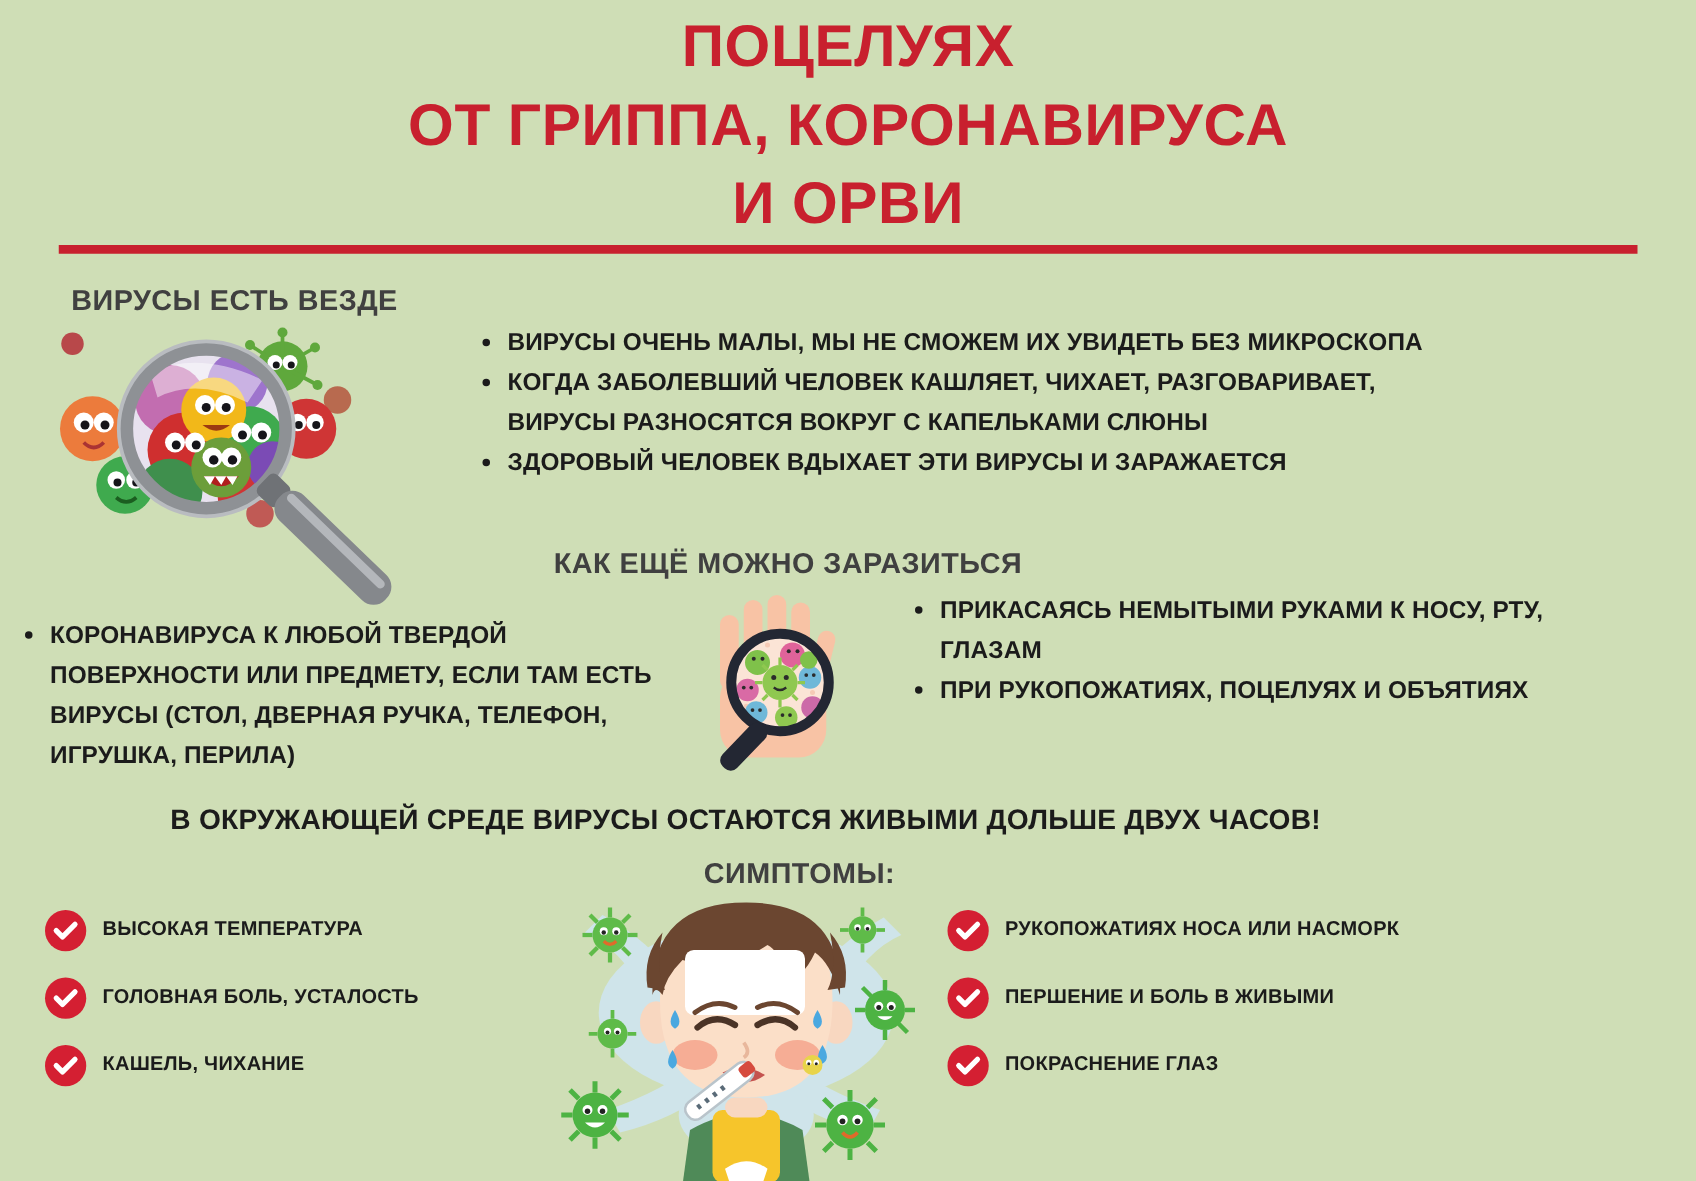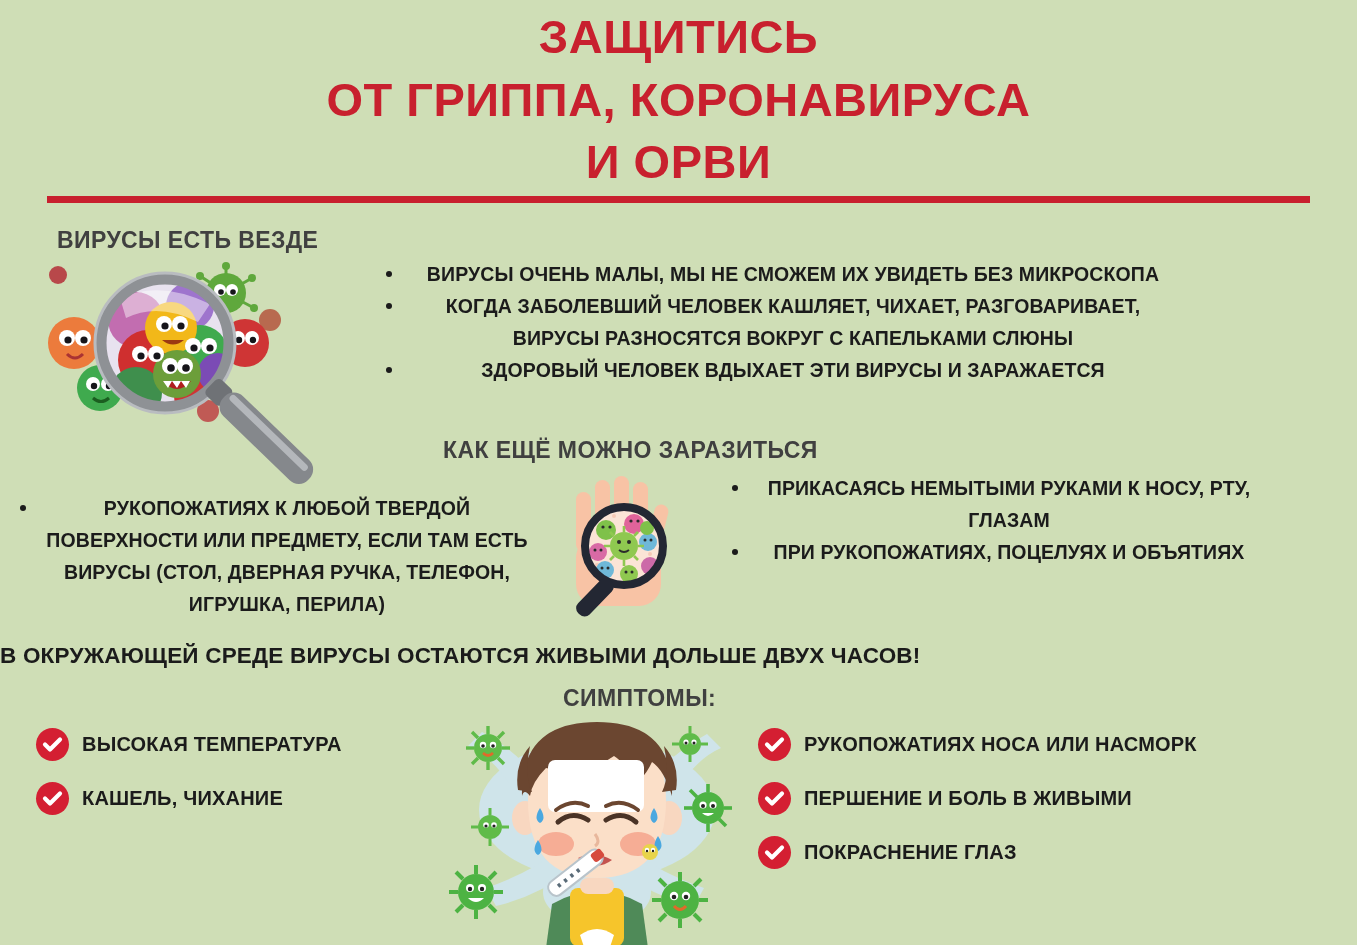--- a/index.html
+++ b/index.html
@@ -60,21 +60,20 @@
     white-space: nowrap;
   }
 
   #h-viruses-everywhere { position: absolute; top: 227px; left: 57px; }
   #h-how-else          { position: absolute; top: 437px; left: 443px; }
   #h-symptoms          { position: absolute; top: 685px; left: 563px; }
 
   
   ul.bullets {
     list-style: none;
-    text-align: center;
   }
   ul.bullets > li {
     position: relative;
     padding-left: 26px;
     font-weight: 700;
     font-size: 19.5px;
     line-height: 32px;
     letter-spacing: 0.1px;
     color: #1b1b1b;
   }
@@ -107,20 +106,21 @@
     left: 726px;
     width: 540px;
   }
 
   
   #env-banner {
     position: absolute;
     top: 643px;
     left: 0;
     width: 1193px;
+    text-align: center;
     font-weight: 700;
     font-size: 22.5px;
     letter-spacing: 0.2px;
     color: #1b1b1b;
     white-space: nowrap;
   }
 
   
   .checklist { list-style: none; }
   .checklist > li {
@@ -134,21 +134,21 @@
     width: 33px;
     height: 33px;
     border-radius: 50%;
     background: #d41f32;
     margin-right: 13px;
     position: relative;
   }
   .check-circle svg { display: block; }
   .check-label {
     font-weight: 700;
-    font-size: 20px;
+    font-size: 16px;
     letter-spacing: 0.2px;
     color: #1b1b1b;
     white-space: nowrap;
   }
 
   #symptoms-left  { position: absolute; top: 720px; left: 36px;  }
   #symptoms-right { position: absolute; top: 720px; left: 758px; }
 
   
   #art-germ-magnifier {
@@ -178,21 +178,21 @@
   }
 
   svg { overflow: visible; }
 </style>
 </head>
 <body>
 
 <div class="poster">
 
   <div class="title-block">
-    <div class="title-line">ЗАЩИТИСЬ</div>
+    <div class="title-line">ПОЦЕЛУЯХ</div>
     <div class="title-line">ОТ ГРИППА, КОРОНАВИРУСА</div>
     <div class="title-line">И ОРВИ</div>
   </div>
   <div class="title-rule"></div>
 
   <div class="heading" id="h-viruses-everywhere">ВИРУСЫ ЕСТЬ ВЕЗДЕ</div>
 
   <div id="art-germ-magnifier">
     <svg width="330" height="215" viewBox="0 0 330 215" xmlns="http://www.w3.org/2000/svg">
       <defs>
@@ -374,21 +374,21 @@
       </g>
 
       <circle cx="62" cy="76" r="39" fill="none" stroke="#232733" stroke-width="8"></circle>
       <g transform="rotate(44 42 118)">
         <rect x="34" y="108" width="16" height="46" rx="7" fill="#232733"></rect>
       </g>
     </svg>
   </div>
 
   <ul class="bullets" id="list-surfaces">
-    <li>РУКОПОЖАТИЯХ К ЛЮБОЙ ТВЕРДОЙ ПОВЕРХНОСТИ ИЛИ ПРЕДМЕТУ, ЕСЛИ ТАМ ЕСТЬ ВИРУСЫ (СТОЛ,  ДВЕРНАЯ РУЧКА, ТЕЛЕФОН, ИГРУШКА, ПЕРИЛА)</li>
+    <li>КОРОНАВИРУСА К ЛЮБОЙ ТВЕРДОЙ ПОВЕРХНОСТИ ИЛИ ПРЕДМЕТУ, ЕСЛИ ТАМ ЕСТЬ ВИРУСЫ (СТОЛ,  ДВЕРНАЯ РУЧКА, ТЕЛЕФОН, ИГРУШКА, ПЕРИЛА)</li>
   </ul>
 
   <ul class="bullets" id="list-contact">
     <li>ПРИКАСАЯСЬ НЕМЫТЫМИ РУКАМИ К НОСУ, РТУ, ГЛАЗАМ</li>
     <li>ПРИ РУКОПОЖАТИЯХ, ПОЦЕЛУЯХ И ОБЪЯТИЯХ</li>
   </ul>
 
   <div id="env-banner">В ОКРУЖАЮЩЕЙ СРЕДЕ ВИРУСЫ ОСТАЮТСЯ ЖИВЫМИ ДОЛЬШЕ ДВУХ ЧАСОВ!</div>
 
   <div class="heading" id="h-symptoms">СИМПТОМЫ:</div>
@@ -560,20 +560,28 @@
   </div>
 
   <ul class="checklist" id="symptoms-left">
     <li>
       <span class="check-circle">
         <svg width="33" height="33" viewBox="0 0 33 33">
             <path d="M9 16.5 l5 5 l10 -10" stroke="#ffffff" stroke-width="4.2" fill="none" stroke-linecap="round" stroke-linejoin="round"></path>
           </svg>
       </span>
       <span class="check-label">ВЫСОКАЯ ТЕМПЕРАТУРА</span>
+    </li>
+    <li>
+      <span class="check-circle">
+        <svg width="33" height="33" viewBox="0 0 33 33">
+            <path d="M9 16.5 l5 5 l10 -10" stroke="#ffffff" stroke-width="4.2" fill="none" stroke-linecap="round" stroke-linejoin="round"></path>
+          </svg>
+      </span>
+      <span class="check-label">ГОЛОВНАЯ БОЛЬ, УСТАЛОСТЬ</span>
     </li>
     <li>
       <span class="check-circle">
         <svg width="33" height="33" viewBox="0 0 33 33">
             <path d="M9 16.5 l5 5 l10 -10" stroke="#ffffff" stroke-width="4.2" fill="none" stroke-linecap="round" stroke-linejoin="round"></path>
           </svg>
       </span>
       <span class="check-label">КАШЕЛЬ, ЧИХАНИЕ</span>
     </li>
   </ul>

